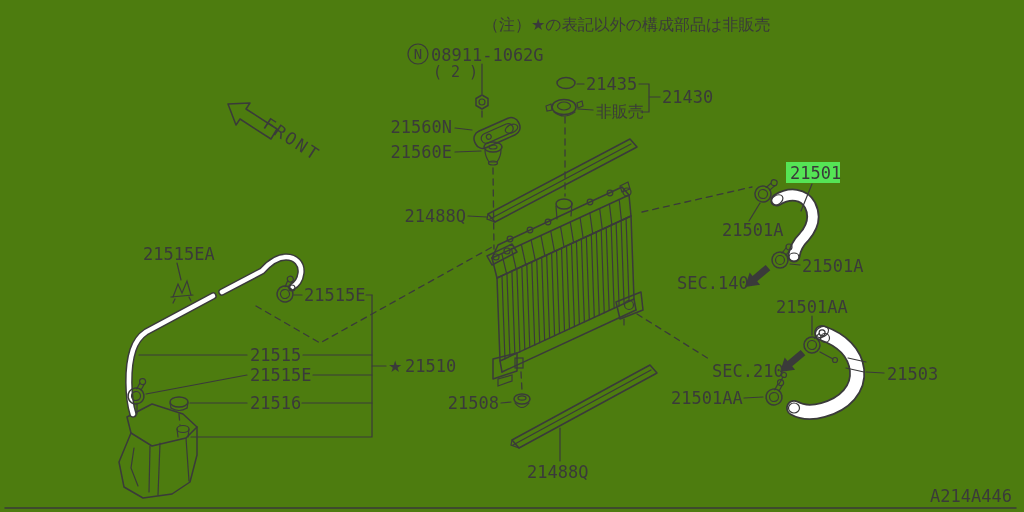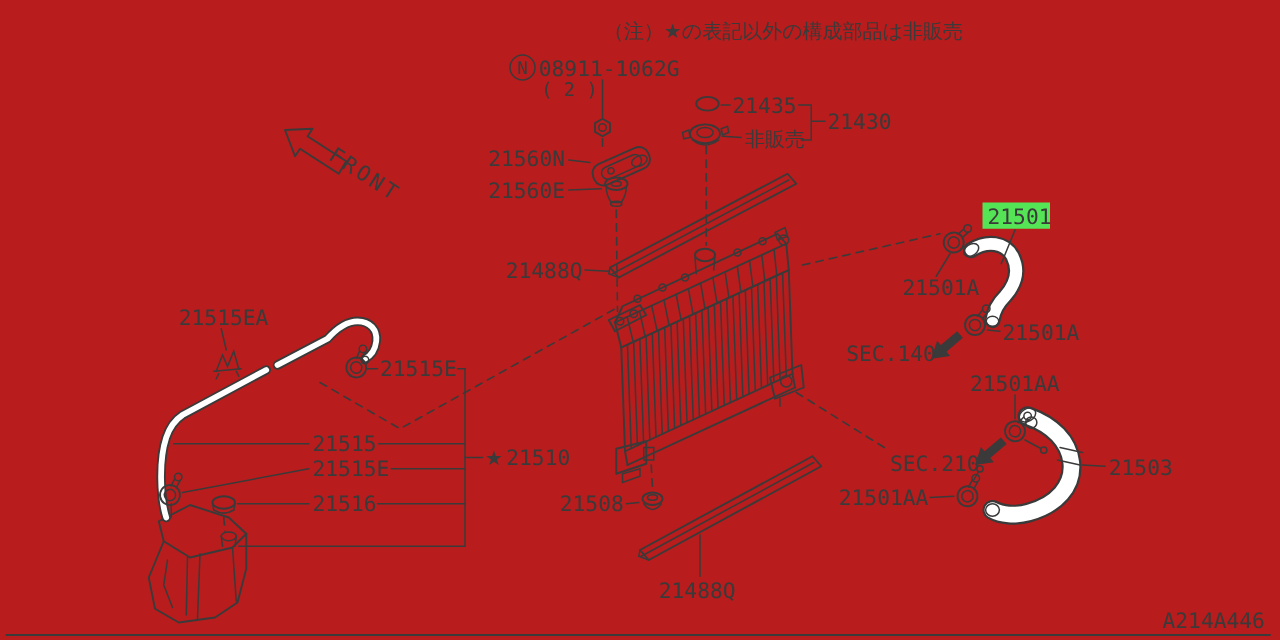--- a/index.html
+++ b/index.html
@@ -1,16 +1,16 @@
 <!DOCTYPE html>
 <html><head>
 <meta charset="utf-8">
 <style>
   html,body{margin:0;padding:0;background:#ffffff;}
-  #stage{position:relative;width:1024px;height:512px;background:#b91c1c;overflow:hidden;}
+  #stage{position:relative;width:1024px;height:512px;background:#4d7c0f;overflow:hidden;}
   svg{display:block;}
   .lbl{font-family:"DejaVu Sans Mono",monospace;font-size:17px;fill:#3a3a3a;}
   .sm{font-size:14px;}
   .qty{font-size:15px;}
   .jp{font-family:"DejaVu Sans","Liberation Sans",sans-serif;font-size:16px;fill:#3a3a3a;}
   .star{font-family:"DejaVu Sans",sans-serif;font-size:16px;fill:#3a3a3a;}
   .ln{stroke:#3a3a3a;stroke-width:1.5;fill:none;stroke-linecap:round;stroke-linejoin:round;}
   .thin{stroke:#3a3a3a;stroke-width:1.2;fill:none;stroke-linecap:round;}
   .dash{stroke:#3a3a3a;stroke-width:1.3;fill:none;stroke-dasharray:6 5;stroke-linecap:round;}
   .solid{fill:#3a3a3a;stroke:none;}

